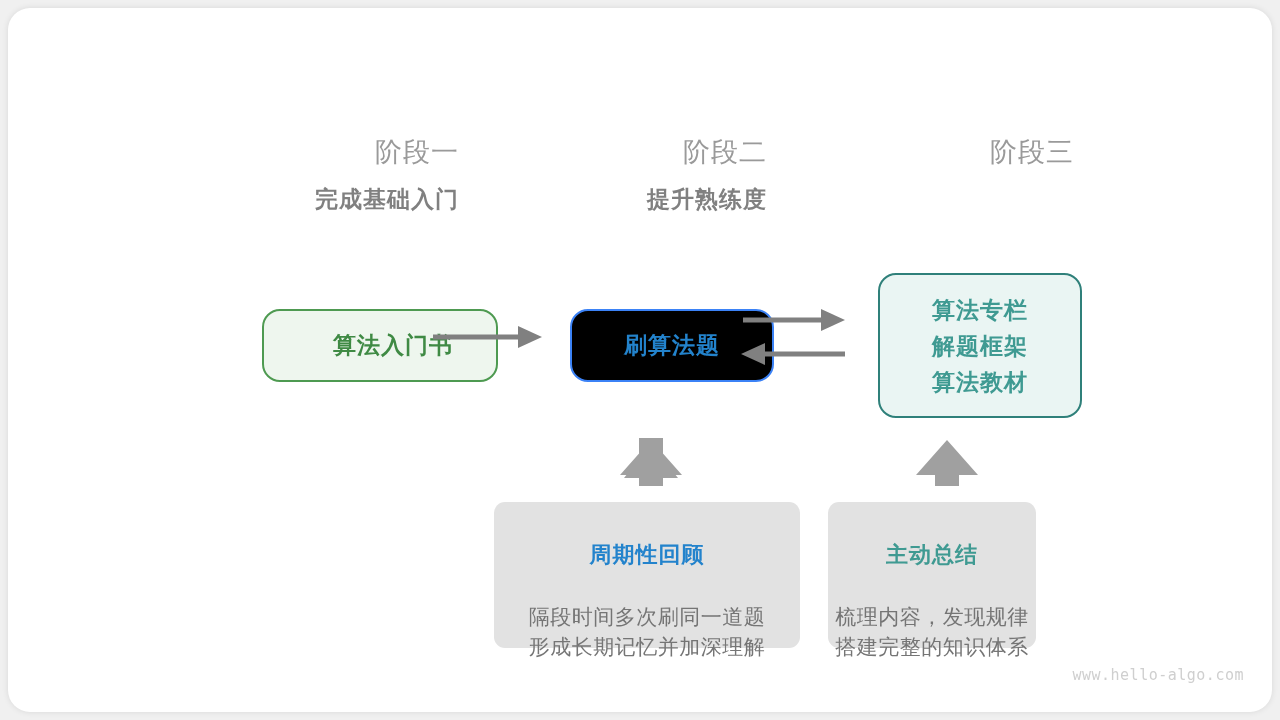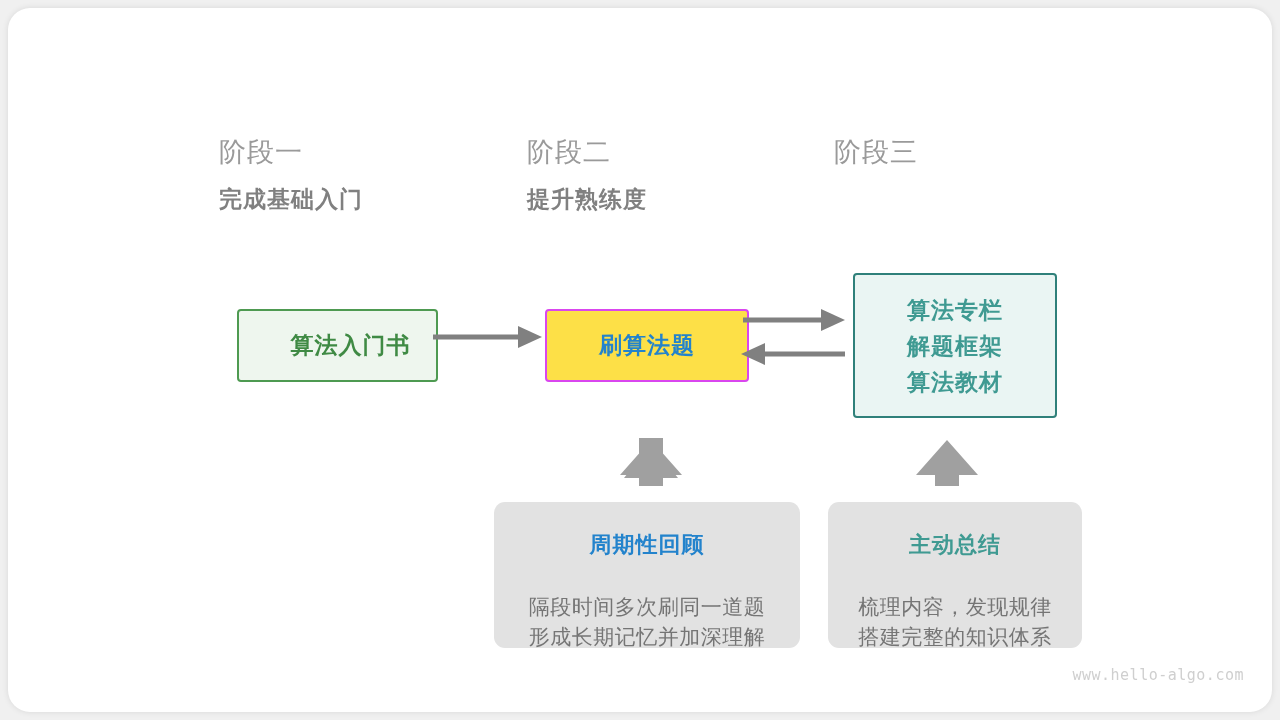--- a/index.html
+++ b/index.html
@@ -22,21 +22,21 @@
     height: 704px;
     background: #ffffff;
     border-radius: 22px;
     box-shadow: 0 0 6px rgba(0,0,0,0.10);
     overflow: hidden;
   }
 
   
   .stage-col {
     position: absolute;
-    text-align: left;
+    text-align: right;
     width: 240px;
   }
   .stage-num {
     font-size: 27px;
     font-weight: 400;
     color: #9a9a9a;
     line-height: 36px;
     letter-spacing: 1px;
   }
   .stage-title {
@@ -48,42 +48,43 @@
     letter-spacing: 1px;
   }
   #stage-col-1 { left: 211px; top: 126px; }
   #stage-col-2 { left: 519px; top: 126px; }
   #stage-col-3 { left: 826px; top: 126px; }
 
   
   .node {
     position: absolute;
     box-sizing: border-box;
-    border-radius: 4px;
+    border-radius: 18px;
     display: flex;
     flex-direction: column;
     align-items: center;
     justify-content: center;
     font-weight: bold;
     letter-spacing: 1px;
+    margin-left: 25px;
   }
   #node-book {
     left: 229px;  top: 301px;
-    width: 201px; height: 73px;
+    width: 236px; height: 73px;
     background: #eef6ee;
     border: 2px solid #4e9a51;
     color: #3f8a44;
     font-size: 23px;
     padding-left: 26px;
   }
   #node-practice {
     left: 537px;  top: 301px;
     width: 204px; height: 73px;
-    background: #fde047;
-    border: 2px solid #d946ef;
+    background: #000000;
+    border: 2px solid #3b82f6;
     color: #2383cc;
     font-size: 23px;
   }
   #node-resources {
     left: 845px;  top: 265px;
     width: 204px; height: 145px;
     background: #eaf5f3;
     border: 2px solid #2f807a;
     color: #3f9a92;
     font-size: 23px;
@@ -93,24 +94,24 @@
 
   
   .note {
     position: absolute;
     box-sizing: border-box;
     border-radius: 11px;
     background: #e2e2e2;
     display: flex;
     flex-direction: column;
     align-items: center;
-    padding-top: 28px;
+    padding-top: 38px;
   }
   #note-review { left: 486px; top: 494px; width: 306px; height: 146px; }
-  #note-summary { left: 820px; top: 494px; width: 254px; height: 146px; }
+  #note-summary { left: 820px; top: 494px; width: 208px; height: 146px; }
   .note-title {
     font-size: 22px;
     font-weight: bold;
     letter-spacing: 1px;
     line-height: 30px;
   }
   #note-review .note-title  { color: #2383cc; }
   #note-summary .note-title { color: #3f9a92; }
   .note-body {
     margin-top: 32px;

